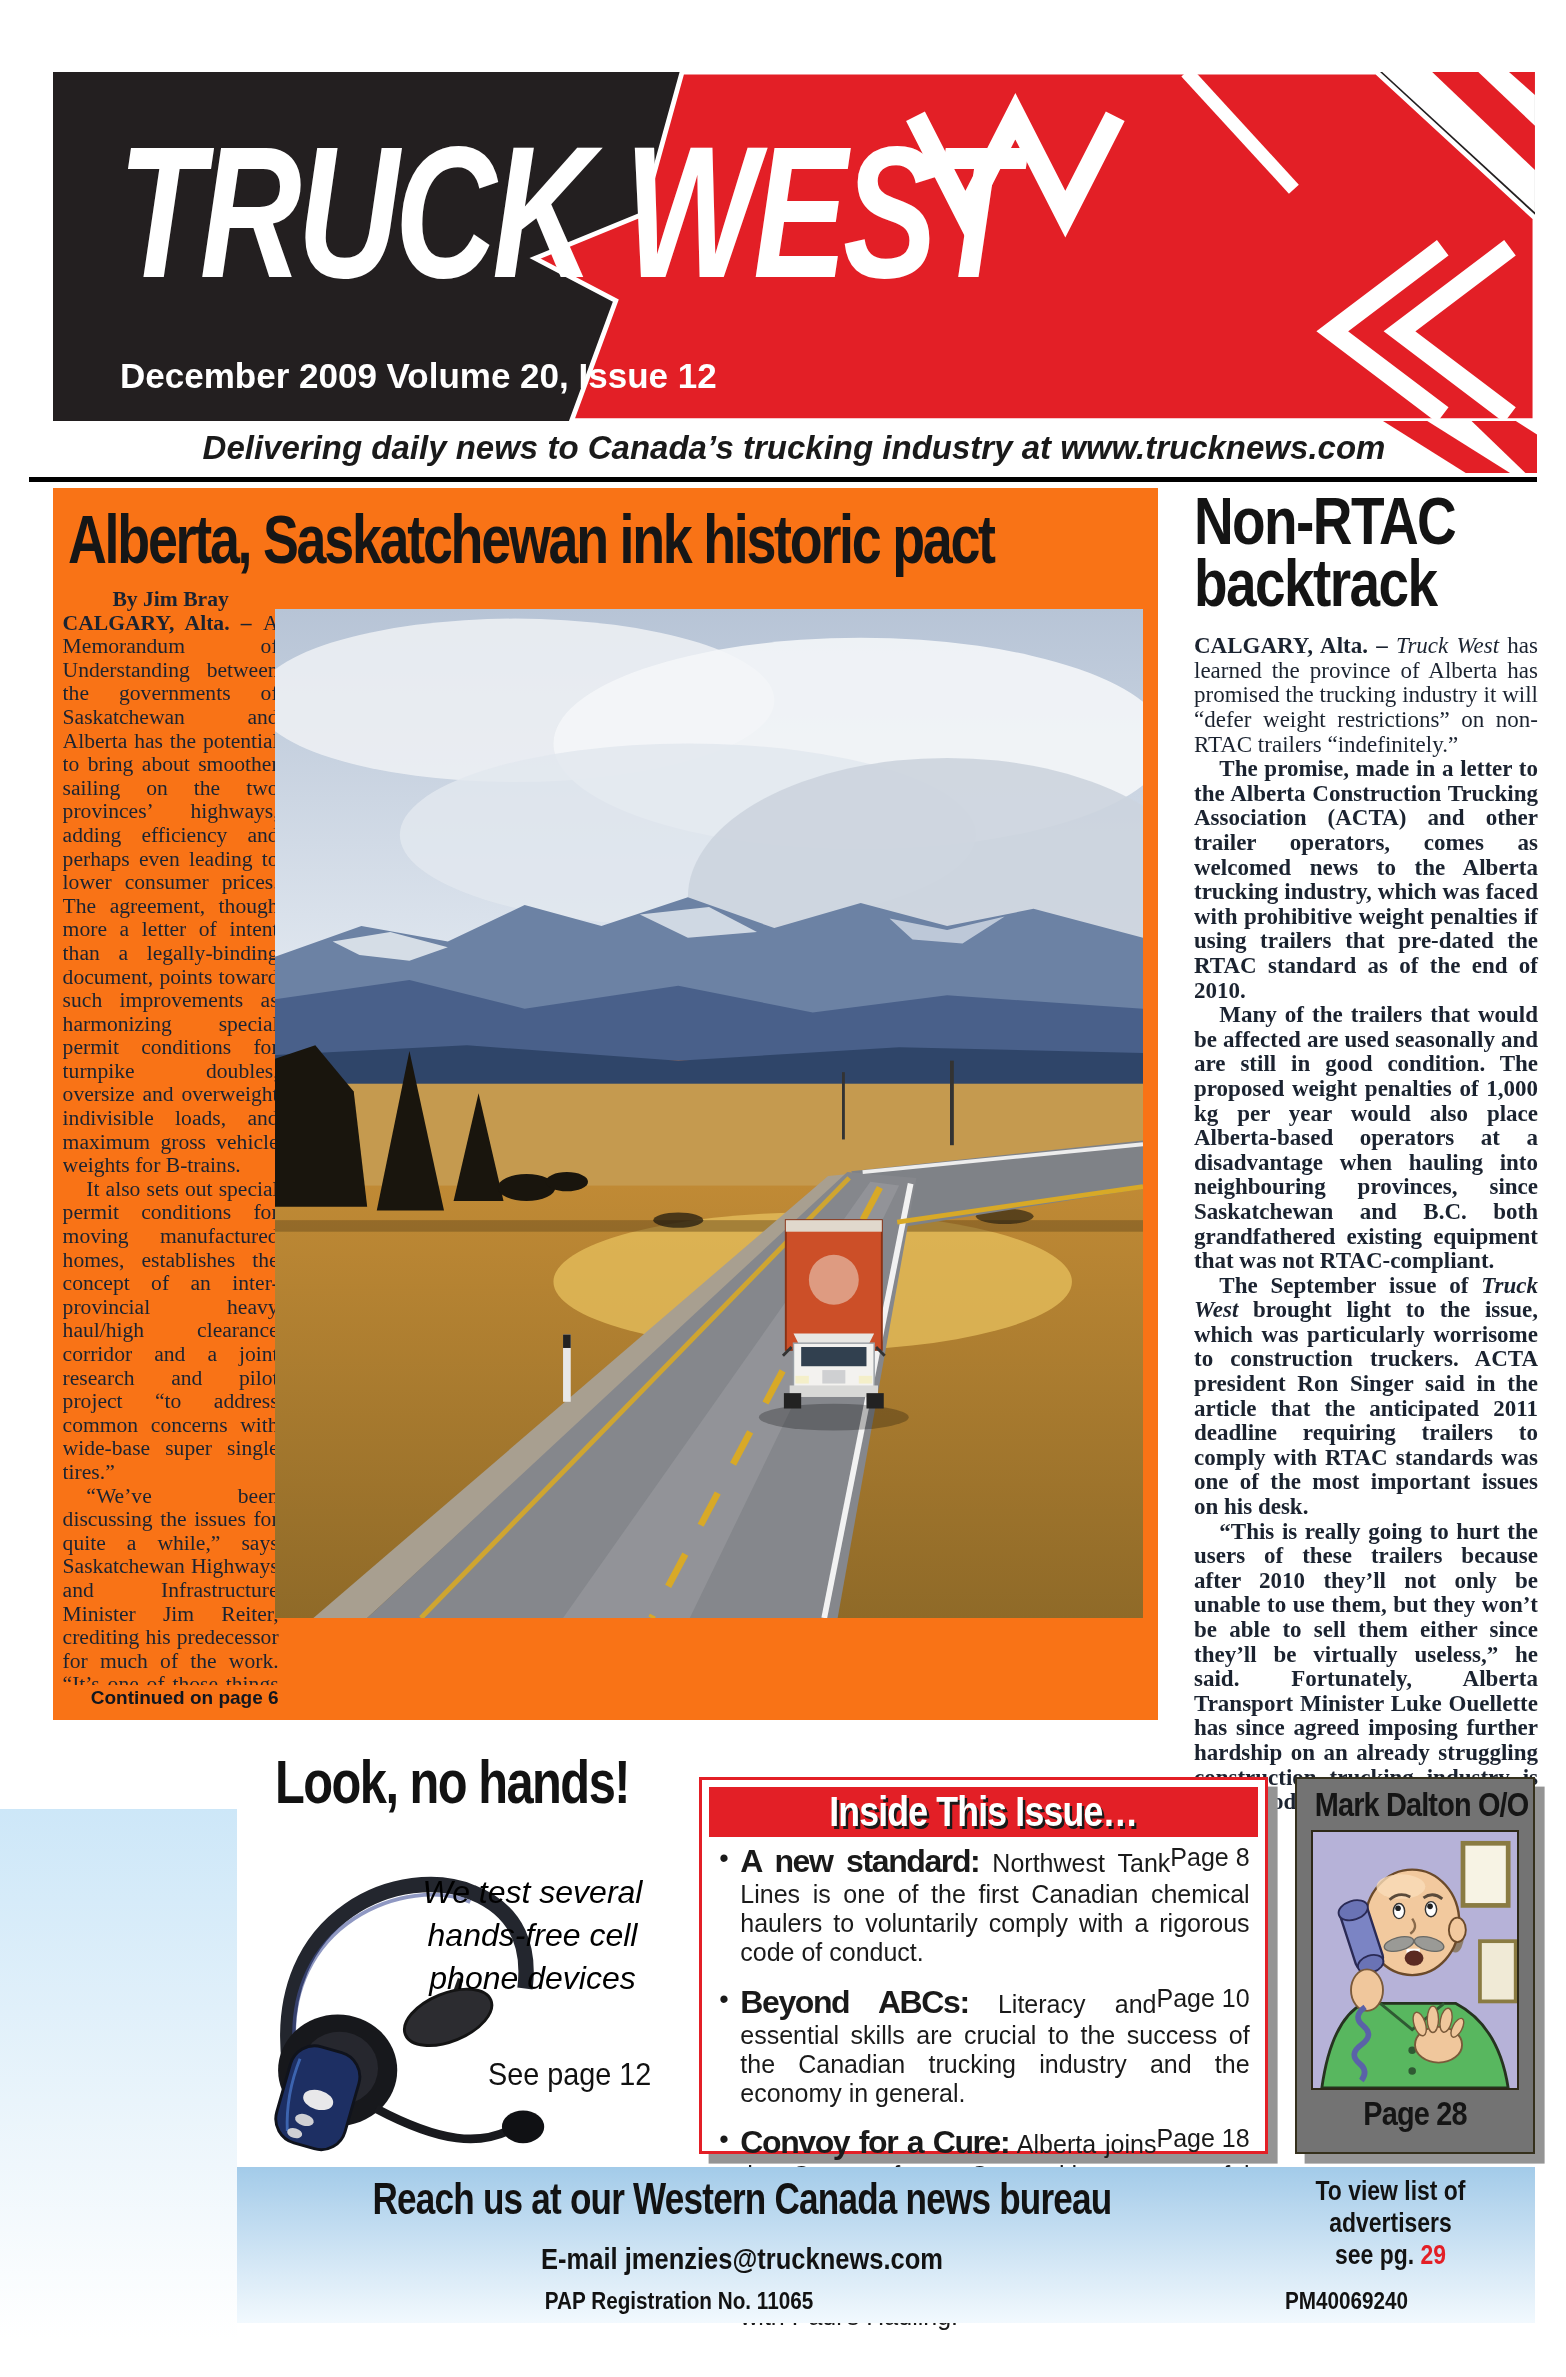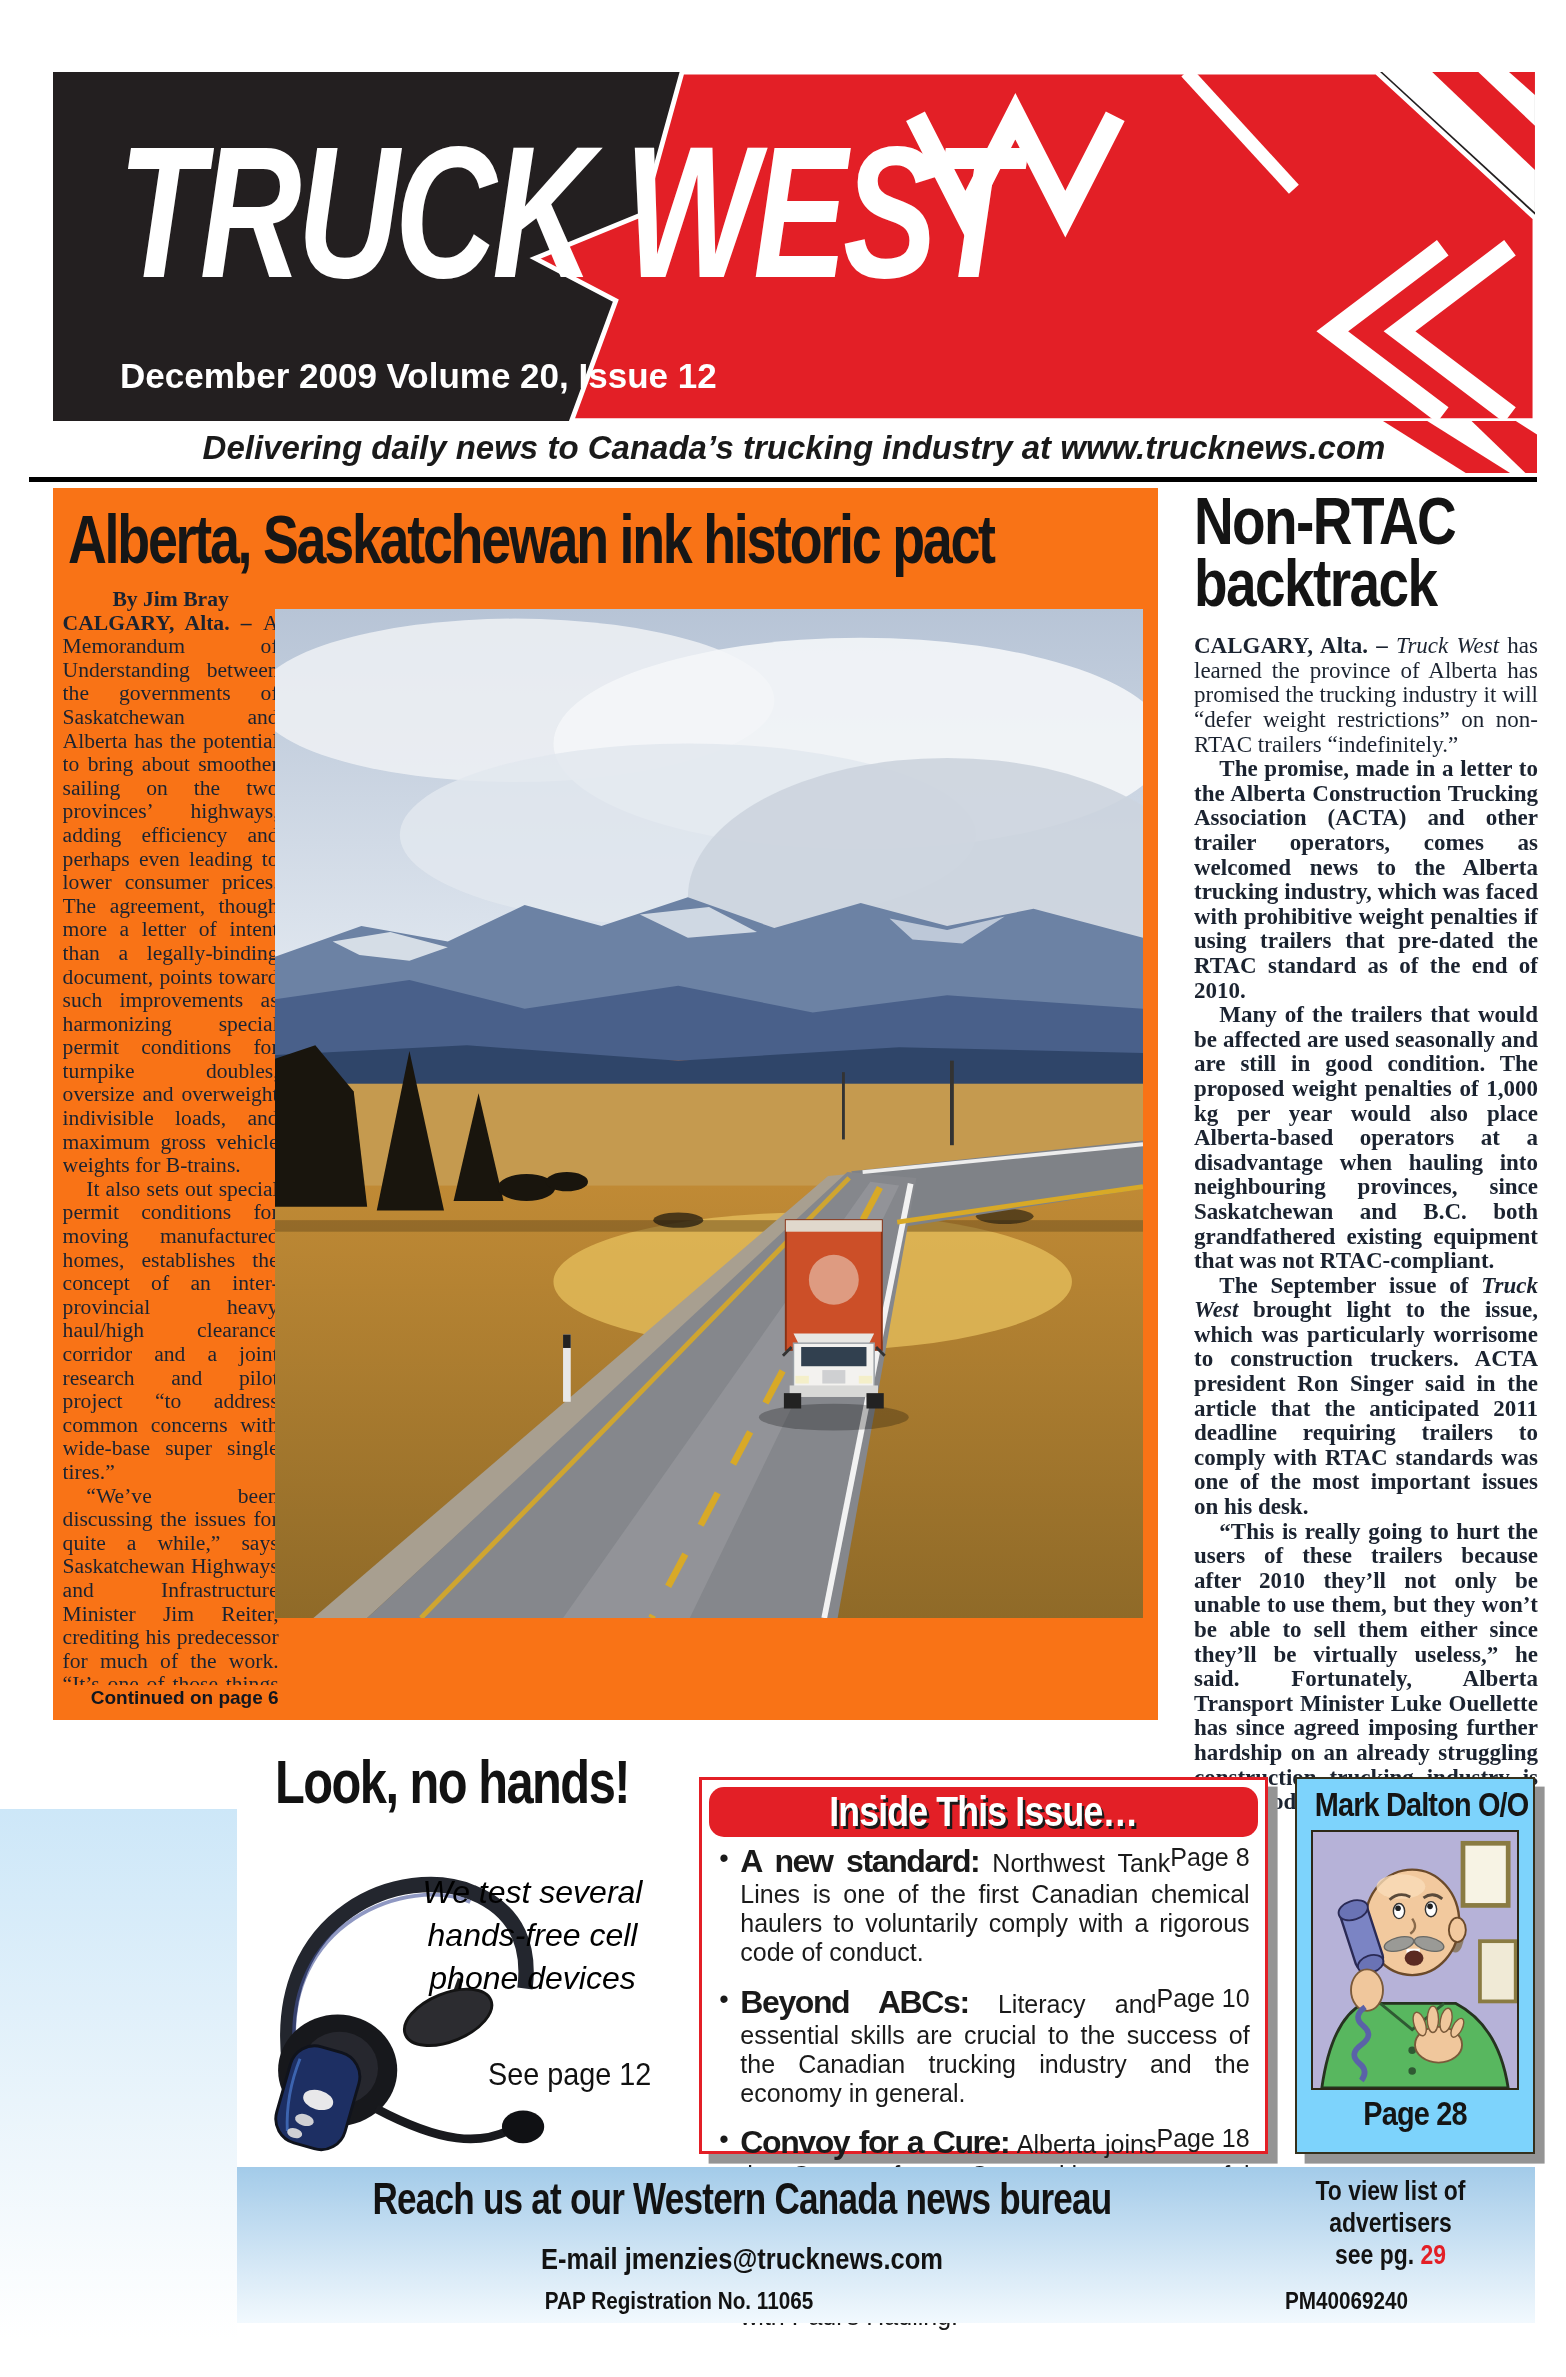--- a/index.html
+++ b/index.html
@@ -54,31 +54,31 @@
                  font-size:61px;font-weight:bold;letter-spacing:-1.9px;white-space:nowrap;
                  transform:scaleX(.8);transform-origin:center top;color:#121212;}
   .headset{position:absolute;left:232px;top:1825px;width:317px;height:327px;}
   .hands-sub{position:absolute;left:402px;top:1871px;width:261px;text-align:center;
              font-size:32px;font-style:italic;line-height:1.35;color:#000000;}
   .see-note{position:absolute;left:488px;top:2056px;width:183px;font-size:32px;
             transform:scaleX(.9);transform-origin:left top;color:#111;}
 
   .inside-box{position:absolute;left:699px;top:1777px;width:569px;height:377px;background:#fff;
               border:3.8px solid #e31f26;box-shadow:9.6px 9.6px 0 #949494;box-sizing:border-box;}
-  .inside-header{margin:6.7px;height:50px;background:#e31f26;display:flex;align-items:center;justify-content:center;border-radius:15px;}
+  .inside-header{margin:6.7px;height:50px;background:#e31f26;display:flex;align-items:center;justify-content:center;}
   .inside-header span{color:#ffffff;font-weight:bold;font-size:42px;letter-spacing:-1px;white-space:nowrap;
                       transform:scaleX(.85);text-shadow:2.9px 2.9px 0 #1a1a1a;}
   .inside-items{list-style:none;margin:5.8px 0 0 0;padding:0 15.4px 0 17.3px;}
   .inside-items li{position:relative;padding-left:21px;margin-bottom:16.3px;font-size:25px;line-height:1.16;
                    text-align:justify;color:#1a1a1a;}
   .inside-items li::before{content:"•";position:absolute;left:0;top:0;font-size:27px;}
   .item-title{font-weight:bold;font-size:32px;letter-spacing:-1.4px;}
   .item-page{float:right;}
 
-  .dalton-box{position:absolute;left:1295px;top:1777px;width:240px;height:377px;background:#7dd3fc;
+  .dalton-box{position:absolute;left:1295px;top:1777px;width:240px;height:377px;background:#737373;
               border:2.9px solid #35301c;box-shadow:9.6px 9.6px 0 #949494;box-sizing:border-box;}
   .dalton-title{margin-top:5.8px;text-align:center;font-size:34px;font-weight:bold;letter-spacing:-1px;
                 white-space:nowrap;transform:scaleX(.85);color:#151515;}
   .dalton-art{margin:5.8px auto 0 auto;width:204px;height:256px;border:2.9px solid #2c2817;background:#b6b2d8;}
   .dalton-page{margin-top:4.8px;text-align:center;font-size:34px;font-weight:bold;letter-spacing:-1px;
                transform:scaleX(.85);color:#151515;}
 
   
   .footer{position:absolute;left:237px;top:2167px;width:1298px;height:156px;
           background:linear-gradient(180deg,#a3cbe9 0%,#cfe4f4 55%,#f2f9fe 100%);}

